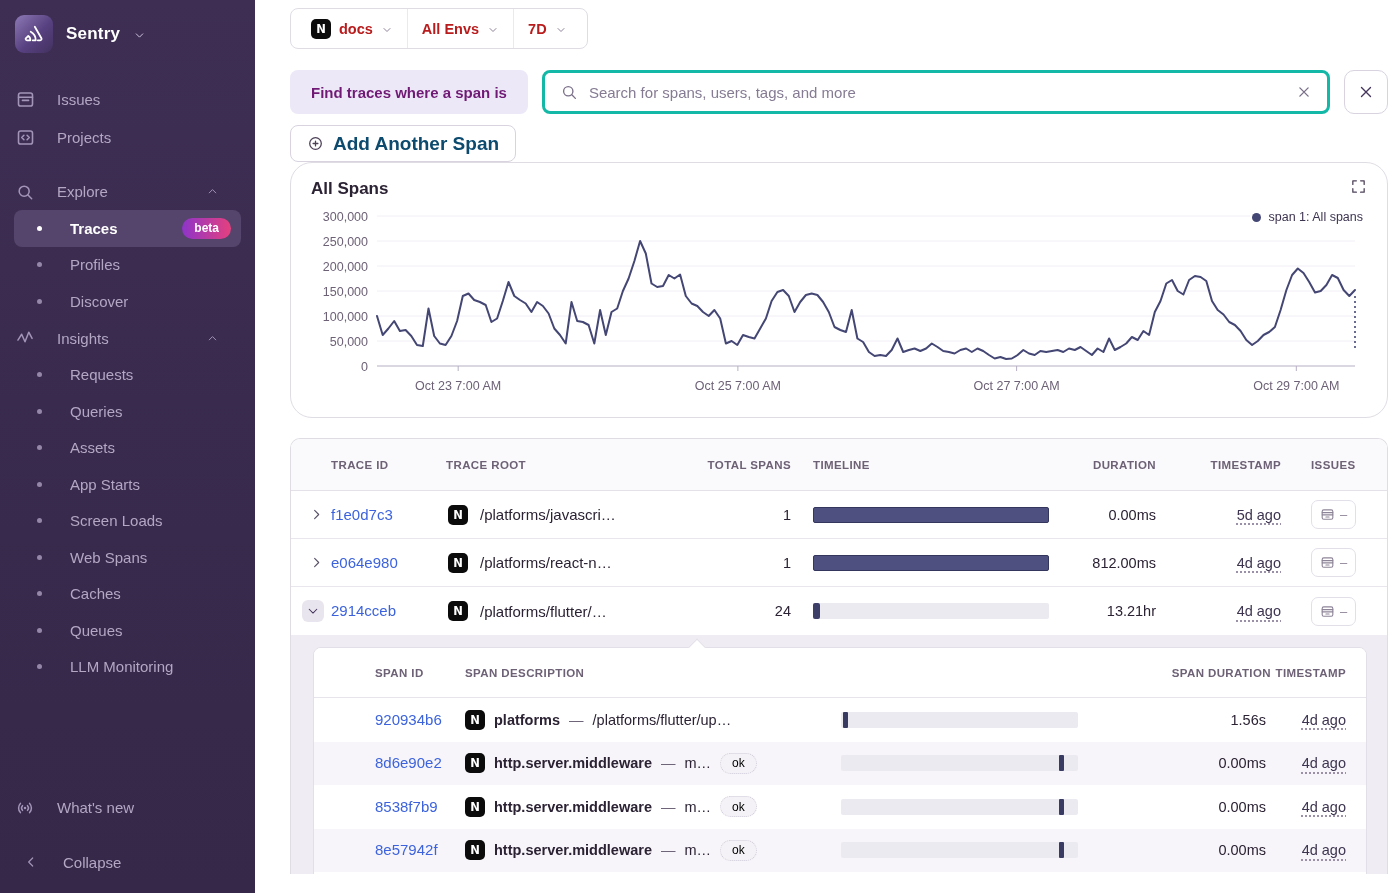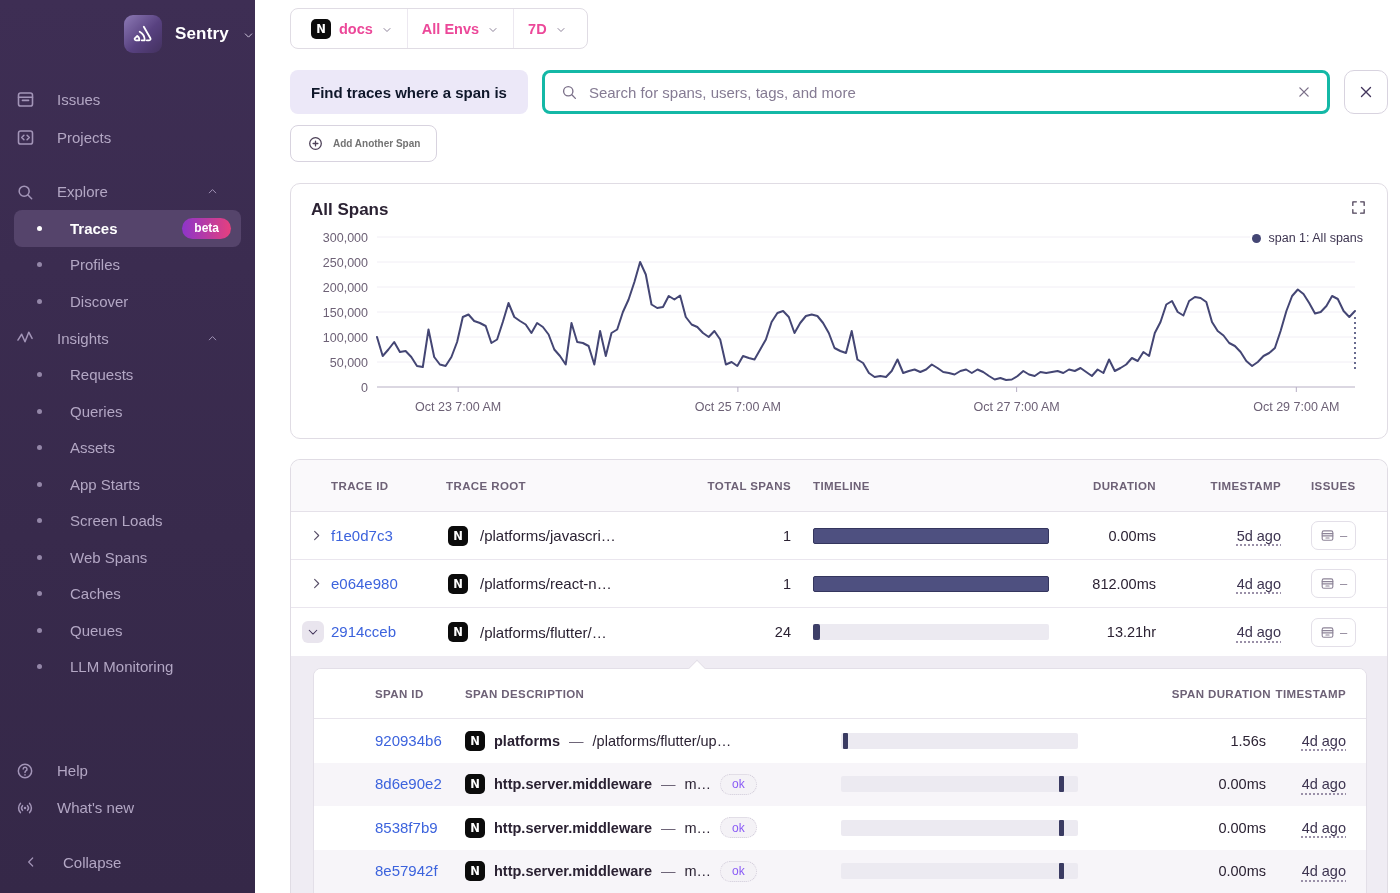--- a/index.html
+++ b/index.html
@@ -8,21 +8,21 @@
   svg { display:block; }
   .ic svg { width:100%; height:100%; fill:none; stroke:currentColor; stroke-width:1.8;
     stroke-linecap:round; stroke-linejoin:round; }
 
   
   #app { display:flex; width:1400px; height:893px; }
 
   
   #sidebar { width:255px; flex:0 0 255px; background:linear-gradient(180deg,#3e2e54 0%,#382a4c 60%,#352848 100%);
     color:#b3a7c4; display:flex; flex-direction:column; padding-top:14px; overflow:hidden; }
-  .brand { display:flex; align-items:center; gap:13px; padding-left:15px; height:40px; margin-bottom:26px; cursor:pointer;justify-content:flex-end; }
+  .brand { display:flex; align-items:center; gap:13px; padding-left:15px; height:40px; margin-bottom:26px; cursor:pointer; }
   .brand-tile { width:38px; height:38px; border-radius:9px;
     background:linear-gradient(135deg,#8d7ab5 0%,#584180 55%,#43315f 100%);
     display:flex; align-items:center; justify-content:center; }
   .brand-tile .ic { width:24px; height:24px; color:#fff; }
   .brand-name { color:#fff; font-size:17px; font-weight:700; letter-spacing:.2px; }
   .brand-caret { width:13px; height:13px; color:#cfc6dd; margin-top:3px; }
 
   .nav-row, .sec-row, .sub-row { display:flex; align-items:center; font-size:15px; cursor:pointer; }
   .nav-row { height:38px; }
   .sec-row { height:37px; }
@@ -40,47 +40,47 @@
   .spacer17{height:17px;}
   .sb-flex { flex:1 1 auto; }
 
   
   #main { flex:1 1 auto; padding:8px 12px 0 35px; background:#fff; }
 
   .pagebar { display:inline-flex; align-items:center; height:41px; border:1px solid #e0dce4;
     border-radius:8px; background:#fff; padding:0 6px; }
   .pagebar .seg { display:flex; align-items:center; gap:8px; padding:0 14px; height:100%; cursor:pointer; }
   .pagebar .seg + .seg { border-left:1px solid #ece8f0; }
-  .seg-lbl { font-size:14.5px; font-weight:700; color:#ec4899; }
+  .seg-lbl { font-size:14.5px; font-weight:700; color:#b91c1c; }
   .seg-caret { width:12px; height:12px; color:#81758f; margin-top:2px; }
   .n-tile { width:20px; height:20px; border-radius:5px; background:#0b0b0b; color:#fff;
     display:flex; align-items:center; justify-content:center; font-weight:700; font-size:11.5px;
     font-family:"DejaVu Sans",sans-serif; flex:0 0 auto; }
 
   .search-row { display:flex; align-items:stretch; gap:14px; margin-top:21px; height:44px; }
   .where-chip { display:flex; align-items:center; padding:0 21px; background:#ece8f8; border-radius:8px;
-    color:#0f172a; font-weight:700; font-size:15px; white-space:nowrap; }
+    color:#701a75; font-weight:700; font-size:15px; white-space:nowrap; }
   .search-box { flex:1 1 auto; display:flex; align-items:center; border:3px solid #14b8a6; border-radius:8px;
     background:#fff; padding:0 14px 0 15px; }
   .search-box .ic { width:18px; height:18px; color:#7b7089; flex:0 0 auto; }
   .search-box input { flex:1 1 auto; border:0; outline:0; font-size:15px; color:#2b2233; margin-left:11px;
     font-family:inherit; background:transparent; }
   .search-box input::placeholder { color:#857b93; }
   .clear-x { width:20px; height:20px; color:#6d647e; cursor:pointer; }
   .close-btn { width:44px; flex:0 0 44px; border:1px solid #d8d3df; border-radius:10px; background:#fff;
     display:flex; align-items:center; justify-content:center; color:#43355c; cursor:pointer; }
   .close-btn .ic { width:18px; height:18px; }
 
   .addspan-btn { margin-top:11px; display:inline-flex; align-items:center; gap:9px; height:37px;
     border:1px solid #d8d3df; border-radius:8px; background:#fff; padding:0 16px; cursor:pointer; }
   .addspan-btn .ic { width:17px; height:17px; color:#4d4158; }
-  .addspan-lbl { font-size:10px; font-weight:700; color:#737373; }
+  .addspan-lbl { font-size:19px; font-weight:700; color:#0c4a6e; }
 
   
-  .chart-panel { margin-top:21px; border:1px solid #e0dce4; border-radius:10px; background:#fff;
+  .chart-panel { border:1px solid #e0dce4; border-radius:22px; background:#fff;
     padding:13px 20px 8px; position:relative; height:256px; }
   .chart-head { display:flex; align-items:flex-start; justify-content:space-between; height:32px; }
   .chart-title { font-size:17px; font-weight:700; color:#2b2233; padding-top:3px; }
   .expand-btn { width:17px; height:17px; color:#4d4158; cursor:pointer; margin-top:2px; }
   .legend { position:absolute; top:47px; right:22px; display:flex; align-items:center; gap:7px;
     font-size:12.5px; color:#3d3450; background:rgba(255,255,255,.85); padding:0 2px; }
   .legend-dot { width:9px; height:9px; border-radius:50%; }
 
   
   .table-panel { margin-top:20px; border:1px solid #e0dce4; border-radius:10px 10px 0 0; border-bottom:0;
@@ -118,21 +118,21 @@
   .sgrid { display:grid; grid-template-columns:135px 343px 285px 178px 1fr; align-items:center;padding-left:16px; }
   .shead { height:50px; border-bottom:1px solid #e8e4ec; background:#fff; }
   .sh-id { padding-left:45px; }
   .srow { height:43.5px; }
   .srow.alt { background:#f7f5f9; }
   .s-id { padding-left:45px; }
   .cell-desc { display:flex; align-items:center; gap:9px; font-size:14.5px; color:#2b2233;
     white-space:nowrap; overflow:hidden; }
   .op { font-weight:700; }
   .desc-sep { color:#6e6578; }
-  .ok-pill { font-size:12px; color:#8b5cf6; background:#f4f2f6; border:1px dotted #cfc9d8;
+  .ok-pill { font-size:12px; color:#000000; background:#f4f2f6; border:1px dotted #cfc9d8;
     border-radius:999px; padding:2.5px 11px; }
   .strack { height:16px; background:#eceaf1; border-radius:2px; position:relative; margin:0 15px 0 33px; }
   .s-dur { padding-right:5px; }
   .s-ts { padding-right:20px; }
 </style>
 </head>
 <body>
 
 <div id="app">
 
@@ -254,32 +254,20 @@
           <span class="bullet"></span>
           <span class="sub-lbl">Queues</span>
         </div>
         <div class="sub-row">
           <span class="bullet"></span>
           <span class="sub-lbl">LLM Monitoring</span>
         </div>
       </nav>
     <div class="sb-flex"></div>
     <div id="sidebar-footer">
-        <div class="sec-row">
-          <span class="nav-ic">
-            <span class="ic" style="height: 20px; width: 20px;">
-              <svg viewBox="0 0 24 24">
-                <circle cx="12" cy="12" r="8"></circle>
-                <path d="M9.8 9.6A2.3 2.3 0 1 1 13 11.8c-.8.5-1 1-1 1.9"></path>
-                <path d="M12 16.6v.2"></path>
-              </svg>
-            </span>
-          </span>
-          <span class="nav-lbl">Help</span>
-        </div>
         <div class="sec-row">
           <span class="nav-ic">
             <span class="ic" style="height: 20px; width: 20px;">
               <svg viewBox="0 0 24 24">
                 <circle cx="12" cy="12" r="1.5" fill="currentColor" stroke="none"></circle>
                 <path d="M9 9.2a4.2 4.2 0 0 0 0 5.6M15 9.2a4.2 4.2 0 0 1 0 5.6M6.5 6.5a8 8 0 0 0 0 11M17.5 6.5a8 8 0 0 1 0 11"></path>
               </svg>
             </span>
           </span>
           <span class="nav-lbl">What's new</span>

